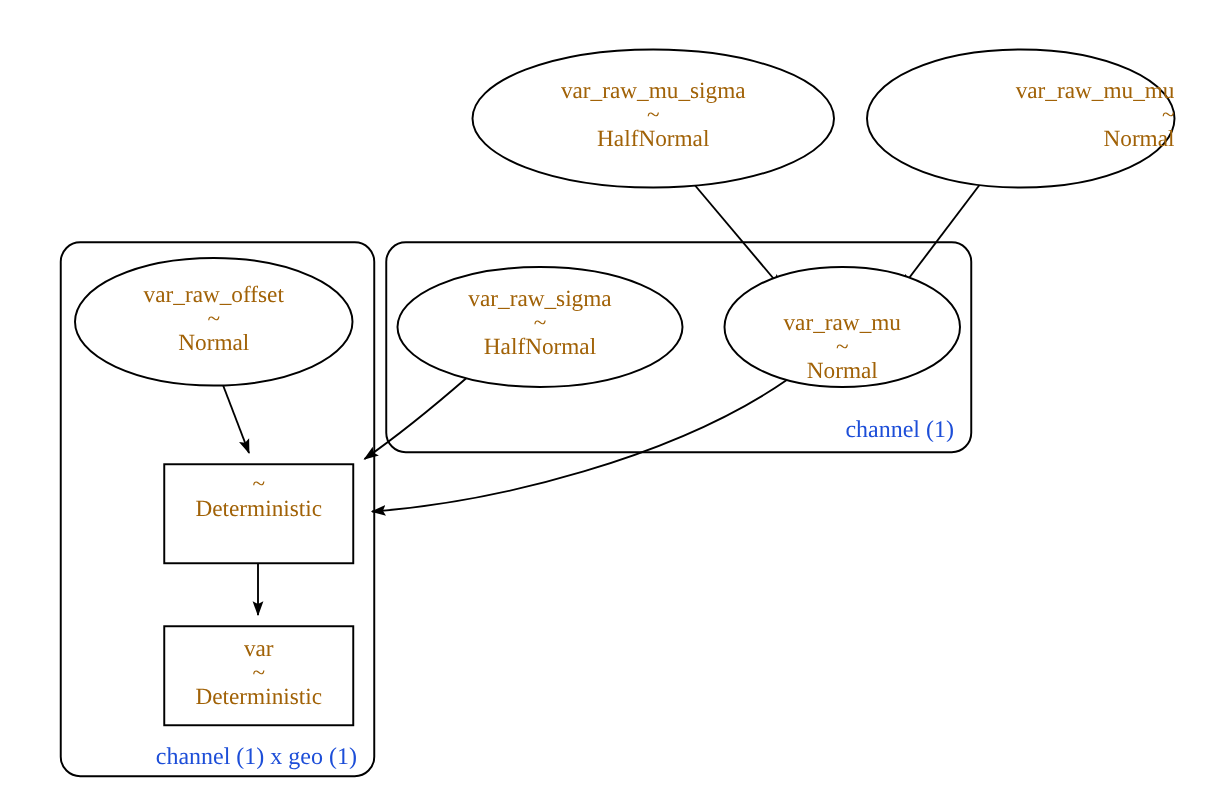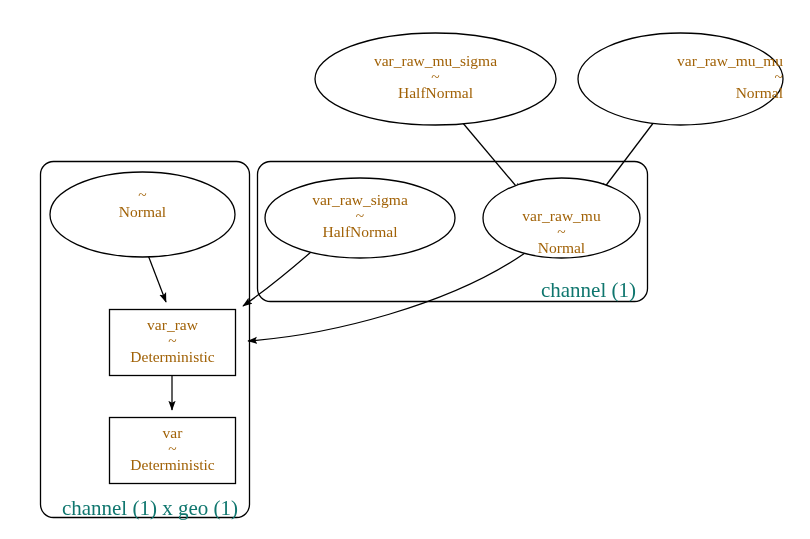--- a/index.html
+++ b/index.html
@@ -36,22 +36,22 @@
   .node-label .ln {
     display: block;
   }
   .node-label .tilde {
     display: block;
     font-size: 15.5px;
     line-height: 0.95;
   }
   .plate-label {
     position: absolute;
-    color: #0f766e;
-    font-size: 21px;
+    color: #1d4ed8;
+    font-size: 16px;
     white-space: nowrap;
     text-align: right;
   }
 </style>
 </head>
 <body>
 
 <div id="canvas">
 
   <svg id="graph-svg" viewBox="0 0 810 539" xmlns="http://www.w3.org/2000/svg">
@@ -98,38 +98,38 @@
     <span class="ln">HalfNormal</span>
   </div>
 
   <div class="node-label" style="left:578px; top:52px; width:205px;text-align:right;">
     <span class="ln">var_raw_mu_mu</span>
     <span class="tilde">~</span>
     <span class="ln">Normal</span>
   </div>
 
   <div class="node-label" style="left:50px; top:188px; width:185px;">
+    <span class="ln">var_raw_offset</span>
     <span class="tilde">~</span>
     <span class="ln">Normal</span>
   </div>
 
   <div class="node-label" style="left:265px; top:191px; width:190px;">
     <span class="ln">var_raw_sigma</span>
     <span class="tilde">~</span>
     <span class="ln">HalfNormal</span>
   </div>
 
   <div class="node-label" style="left:483px; top:191px; width:157px;margin-top:16px;">
     <span class="ln">var_raw_mu</span>
     <span class="tilde">~</span>
     <span class="ln">Normal</span>
   </div>
 
   <div class="node-label" style="left:109px; top:316px; width:127px;">
-    <span class="ln">var_raw</span>
     <span class="tilde">~</span>
     <span class="ln">Deterministic</span>
   </div>
 
   <div class="node-label" style="left:109px; top:424px; width:127px;">
     <span class="ln">var</span>
     <span class="tilde">~</span>
     <span class="ln">Deterministic</span>
   </div>
 

